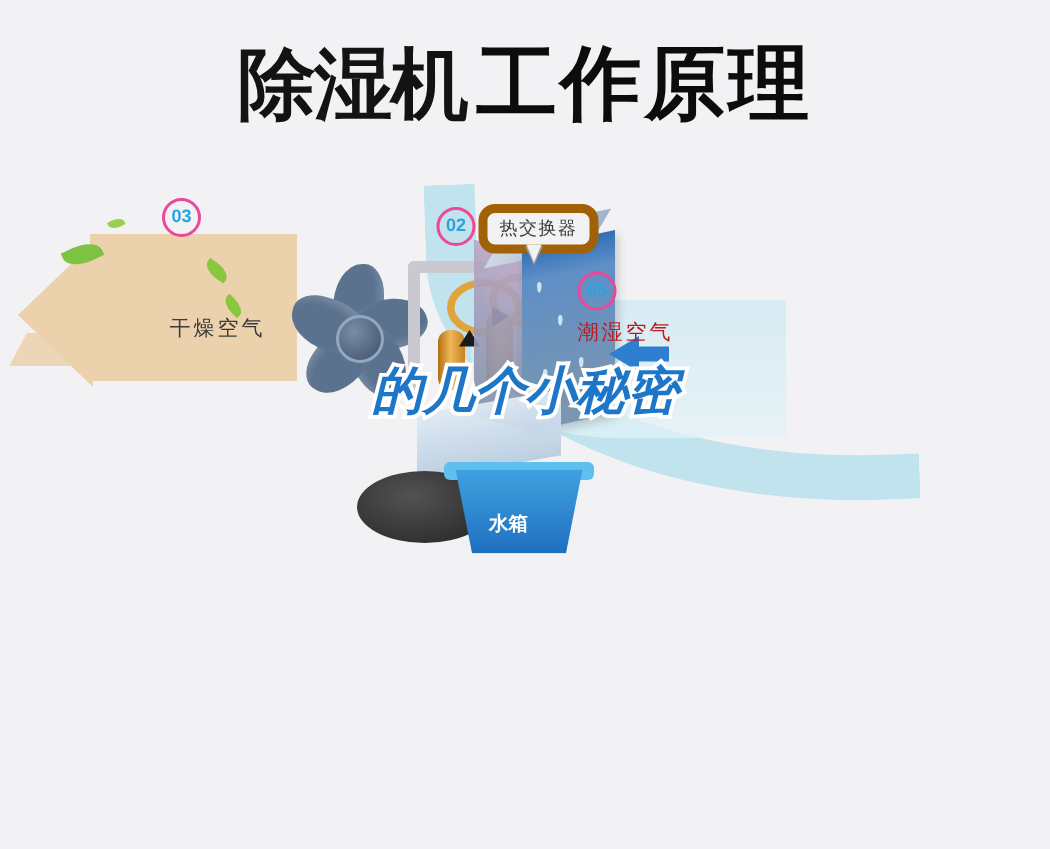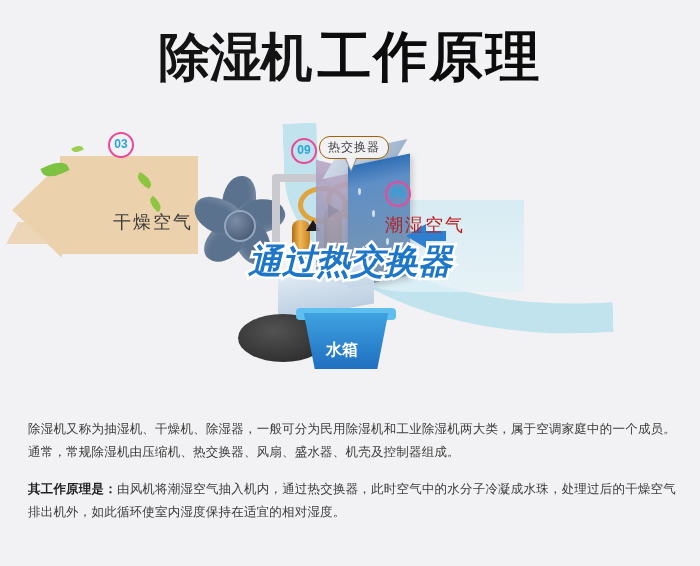--- a/index.html
+++ b/index.html
@@ -118,21 +118,21 @@
   }
   .blue-arrow-bar{position:absolute;left:424px;top:113px;width:22px;height:10px;background:#2f7fd1;}
 
   
   .tank{position:absolute;left:300px;top:195px;width:92px;height:56px;
     background:linear-gradient(180deg,#3fa2e0,#1f6fc0);
     clip-path:polygon(4% 0,96% 0,84% 100%,16% 100%);
     box-shadow:0 3px 6px rgba(0,0,0,.2);}
   .tank-lip{position:absolute;left:296px;top:190px;width:100px;height:12px;
     background:#5fc0ef;border-radius:4px;}
-  .tank-label{position:absolute;left:326px;top:222px;color:#ffffff;font-size:16px;font-weight:bold;}
+  .tank-label{position:absolute;left:326px;top:222px;color:#ffffff;font-size:13px;font-weight:bold;}
 
   .base{position:absolute;left:238px;top:196px;width:90px;height:48px;border-radius:50%;
     background:radial-gradient(ellipse at 40% 35%,#4a4a4a,#181818);opacity:.95;}
 
   
   .tray{position:absolute;left:278px;top:150px;width:96px;height:44px;
     background:linear-gradient(180deg,#dfeaf5,#b9cde0);transform:skewY(-10deg);opacity:.95;}
 
   
   .badge{
@@ -140,35 +140,35 @@
     border:2px solid #ec4899;color:#2aa3dd;background:transparent;
     font-size:12px;font-weight:bold;line-height:20px;text-align:center;
     font-family:"Liberation Sans",sans-serif;
   }
   .badge.b03{left:108px;top:14px;}
   .badge.b02{left:291px;top:20px;}
   .badge.b01{left:385px;top:63px;}
 
   .bubble{
     position:absolute;left:319px;top:18px;padding:2px 8px;
-    border:1px solid #a16207;border-radius:11px;background:#f2f2f4;
+    border:6px solid #a16207;border-radius:11px;background:#f2f2f4;
     font-size:12px;color:#3d3d3d;letter-spacing:1px;
   }
   .bubble:after{
     content:"";position:absolute;left:26px;bottom:-12px;width:0;height:0;
     border-left:5px solid transparent;border-right:5px solid transparent;
     border-top:12px solid #f2f2f4;
   }
   .bubble:before{
     content:"";position:absolute;left:25px;bottom:-14px;width:0;height:0;
     border-left:6px solid transparent;border-right:6px solid transparent;
     border-top:13px solid #9a9a9a;
   }
 
-  .illu-label{position:absolute;font-size:18px;color:#3a3a3a;letter-spacing:2px;}
+  .illu-label{position:absolute;font-size:14px;color:#3a3a3a;letter-spacing:2px;}
   .illu-label.dry{left:113px;top:92px;color:#3b3b3b;}
   .illu-label.wet{left:385px;top:95px;color:#b91c1c;}
 
   
   .overlay{
     position:absolute;left:0;top:246px;width:700px;text-align:center;
     pointer-events:none;
   }
   .ov-line{
     font-size:34px;line-height:38px;font-weight:bold;font-style:italic;
@@ -243,32 +243,28 @@
     <div class="blue-arrow-in"></div>
     <div class="blue-arrow-bar"></div>
 
     <div class="tray"></div>
     <div class="base"></div>
     <div class="tank-lip"></div>
     <div class="tank"></div>
     <div class="tank-label">水箱</div>
 
     <div class="badge b03">03</div>
-    <div class="badge b02">09</div>
+    <div class="badge b02">02</div>
     <div class="badge b01">05</div>
 
     <div class="bubble">热交换器</div>
 
     <div class="illu-label dry">干燥空气</div>
     <div class="illu-label wet">潮湿空气</div>
 
   </div>
 
   <div class="overlay">
-    <div class="ov-line l2">通过热交换器</div>
+    <div class="ov-line l2">的几个小秘密</div>
   </div>
 
-  <div class="body-text">
-    <p class="para">除湿机又称为抽湿机、干燥机、除湿器，一般可分为民用除湿机和工业除湿机两大类，属于空调家庭中的一个成员。通常，常规除湿机由压缩机、热交换器、风扇、盛水器、机壳及控制器组成。</p>
-    <p class="para"><span class="lead">其工作原理是：</span><span>由风机将潮湿空气抽入机内，通过热交换器，此时空气中的水分子冷凝成水珠，处理过后的干燥空气排出机外，如此循环使室内湿度保持在适宜的相对湿度。</span></p>
-  </div>
 
 </div>
 
 </body></html>

